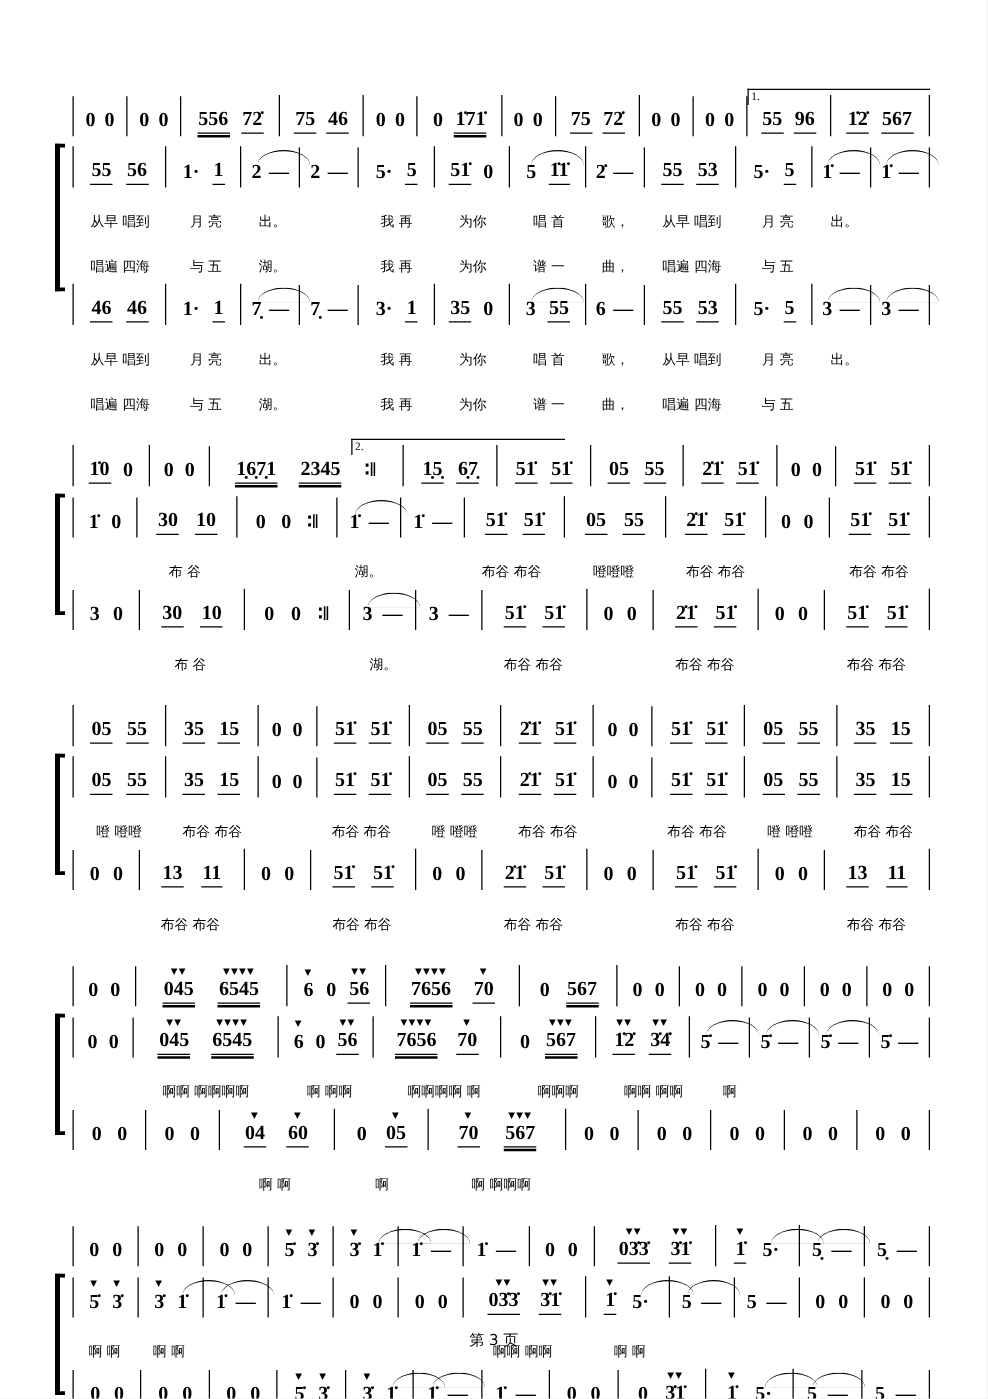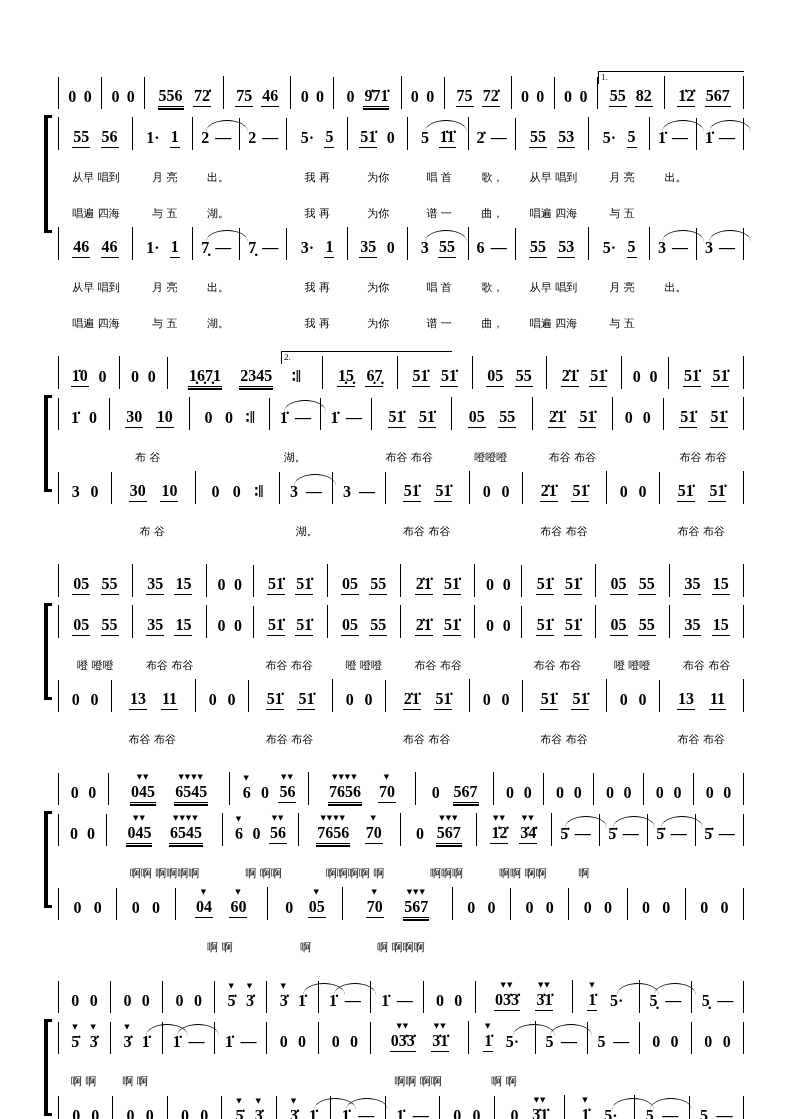--- a/index.html
+++ b/index.html
@@ -89,21 +89,21 @@
               <span class="nt">0</span>
             </div>
           </div>
           <div class="measure" style="flex: 5 1 0px;">
             <div class="tok">
               <div class="acc"></div>
               <span class="nt">0</span>
             </div>
             <div class="tok">
               <div class="acc"></div>
-              <span class="nt w">9̇71̇</span>
+              <span class="nt w">1̇71̇</span>
             </div>
           </div>
           <div class="measure" style="flex: 3 1 0px;">
             <div class="tok">
               <div class="acc"></div>
               <span class="nt">0</span>
             </div>
             <div class="tok">
               <div class="acc"></div>
               <span class="nt">0</span>
@@ -139,21 +139,21 @@
               <span class="nt">0</span>
             </div>
           </div>
           <div class="measure" style="flex: 5 1 0px;">
             <div class="tok">
               <div class="acc"></div>
               <span class="nt u">55</span>
             </div>
             <div class="tok">
               <div class="acc"></div>
-              <span class="nt u">82</span>
+              <span class="nt u">96</span>
             </div>
           </div>
           <div class="measure" style="flex: 6 1 0px;">
             <div class="tok">
               <div class="acc"></div>
               <span class="nt u">1̇2̇</span>
             </div>
             <div class="tok">
               <div class="acc"></div>
               <span class="nt u">567</span>
@@ -1864,13 +1864,14 @@
           <div class="lcell" style="flex: 3 1 0px;"></div>
           <div class="lcell" style="flex: 3 1 0px;"></div>
           <div class="lcell" style="flex: 4 1 0px;">啊啊</div>
           <div class="lcell" style="flex: 4 1 0px;">啊 啊</div>
           <div class="lcell" style="flex: 3 1 0px;"></div>
           <div class="lcell" style="flex: 3 1 0px;"></div>
         </div>
         <div class="brace" style="top: 39px; height: 97px;"></div>
       </div>
     </div>
+  <div class="footer">第 3 页</div>
 </div>
 
 </body></html>

